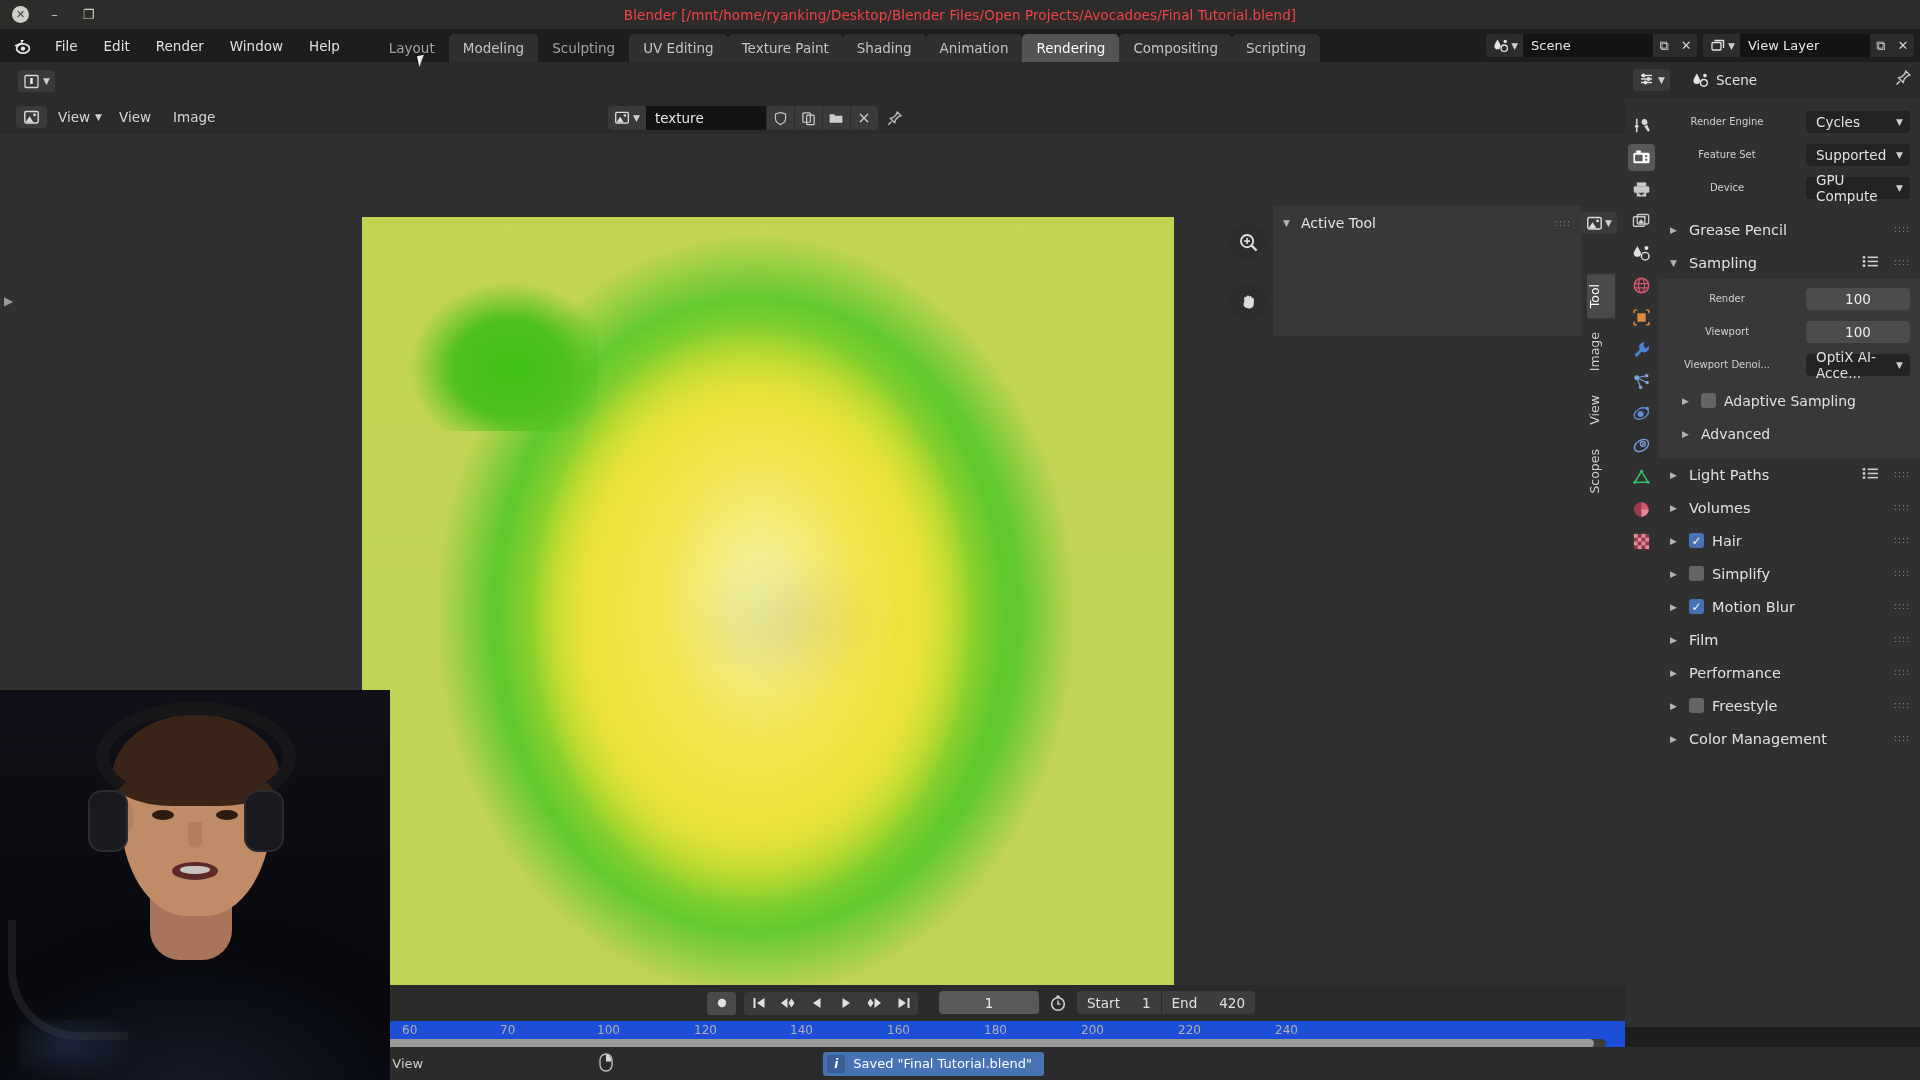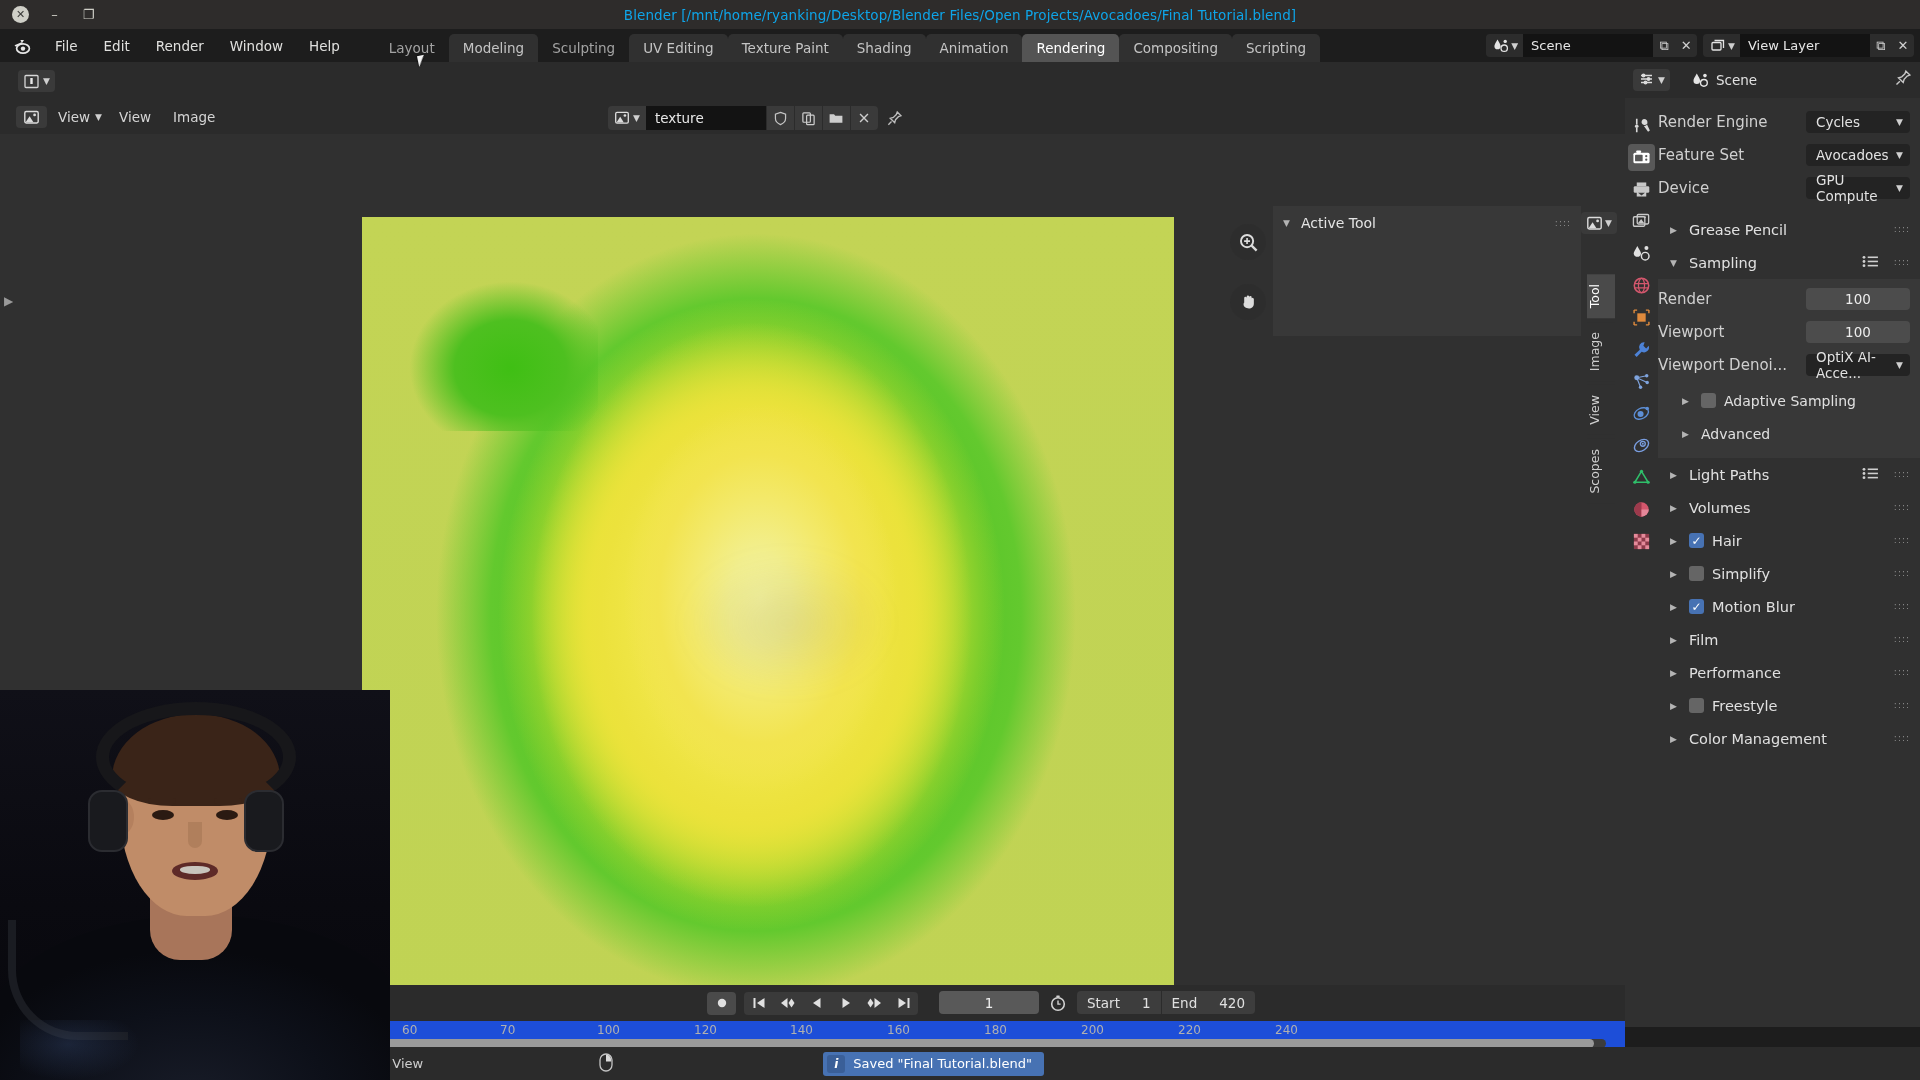--- a/index.html
+++ b/index.html
@@ -20,21 +20,21 @@
   }
   .win-btns { display:flex; align-items:center; gap:17px; padding-left:12px; width:200px;}
   .wb { width:17px; height:17px; display:flex; align-items:center; justify-content:center; }
   .wb-close {
     width:17px;height:17px;border-radius:50%;background:#cfcfc7;
     color:#3a3a38;font-size:11px;line-height:17px;text-align:center;font-weight:bold;
   }
   .wb-min, .wb-max { color:#cfcfc7; font-size:13px; line-height:13px; }
   .titlebar-title {
     position:absolute; left:0; right:0; text-align:center;
-    color:#0ea5e9; font-size:13.5px; letter-spacing:0.1px;
+    color:#ef4444; font-size:13.5px; letter-spacing:0.1px;
   }
 
   
   .topbar {
     position:absolute; left:0; top:29px; width:1920px; height:33px;
     background:#1d1d1d; display:flex; align-items:center;
   }
   .blender-logo { margin-left:12px; margin-right:10px; display:flex; align-items:center; }
   .menu { display:flex; align-items:center; gap:0px; }
   .menu-item {
@@ -195,21 +195,21 @@
     width:27px;height:27px;border-radius:4px;
     display:flex;align-items:center;justify-content:center;
   }
   .picon.active { background:#585858; }
   .props-content { flex:1; background:#303030; padding-top:10px; }
 
   .prow {
     display:flex; align-items:center; height:27px; margin-bottom:6px; padding-right:10px;
   }
   .plabel {
-    color:#cfcfcf; font-size:15px; text-align:left; width:148px; padding-right:10px;
+    color:#cfcfcf; font-size:10px; text-align:center; width:148px; padding-right:10px;
   }
   .pdropdown {
     flex:1; height:22px; background:#232323; border-radius:4px;
     display:flex; align-items:center; justify-content:space-between;
     padding:0 7px 0 10px; color:#e2e2e2; font-size:13.5px;
   }
   .pvalue {
     flex:1; height:22px; background:#4c4c4c; border-radius:4px;
     display:flex; align-items:center; justify-content:center;
     color:#ededed; font-size:13.5px;
@@ -714,21 +714,21 @@
           <div class="plabel">Render Engine</div>
           <div class="pdropdown">
             <span>Cycles</span>
             <span class="chev">▼</span>
           </div>
         </div>
 
         <div class="prow">
           <div class="plabel">Feature Set</div>
           <div class="pdropdown">
-            <span>Avocadoes</span>
+            <span>Supported</span>
             <span class="chev">▼</span>
           </div>
         </div>
 
         <div class="prow">
           <div class="plabel">Device</div>
           <div class="pdropdown">
             <span>GPU Compute</span>
             <span class="chev">▼</span>
           </div>

